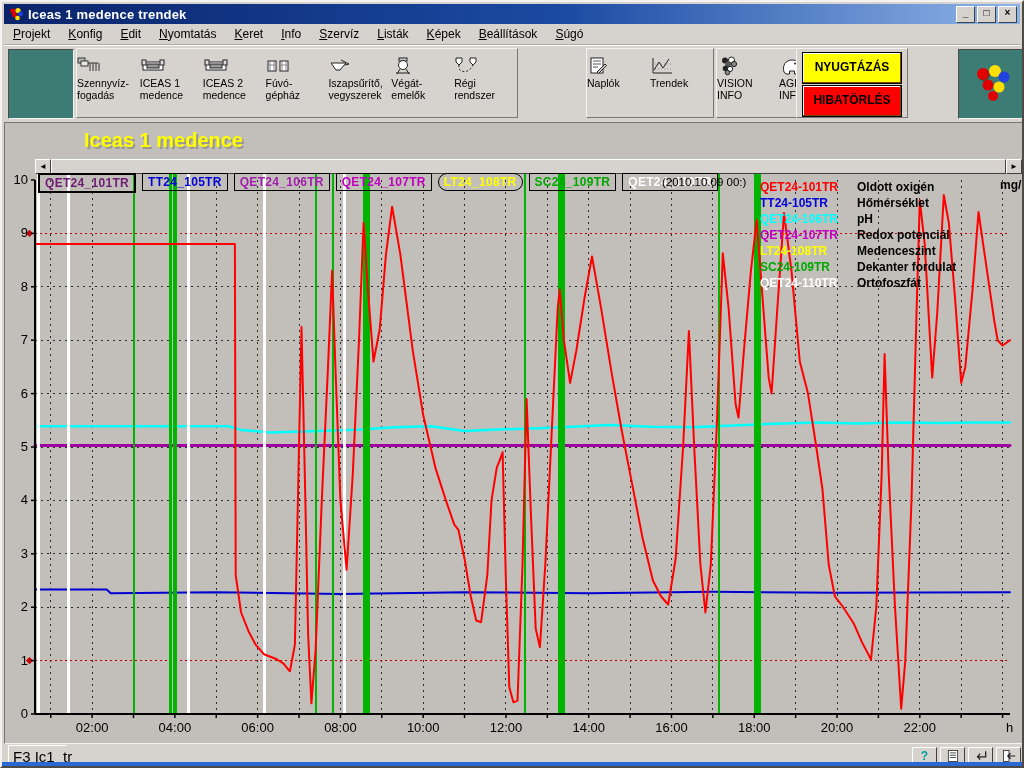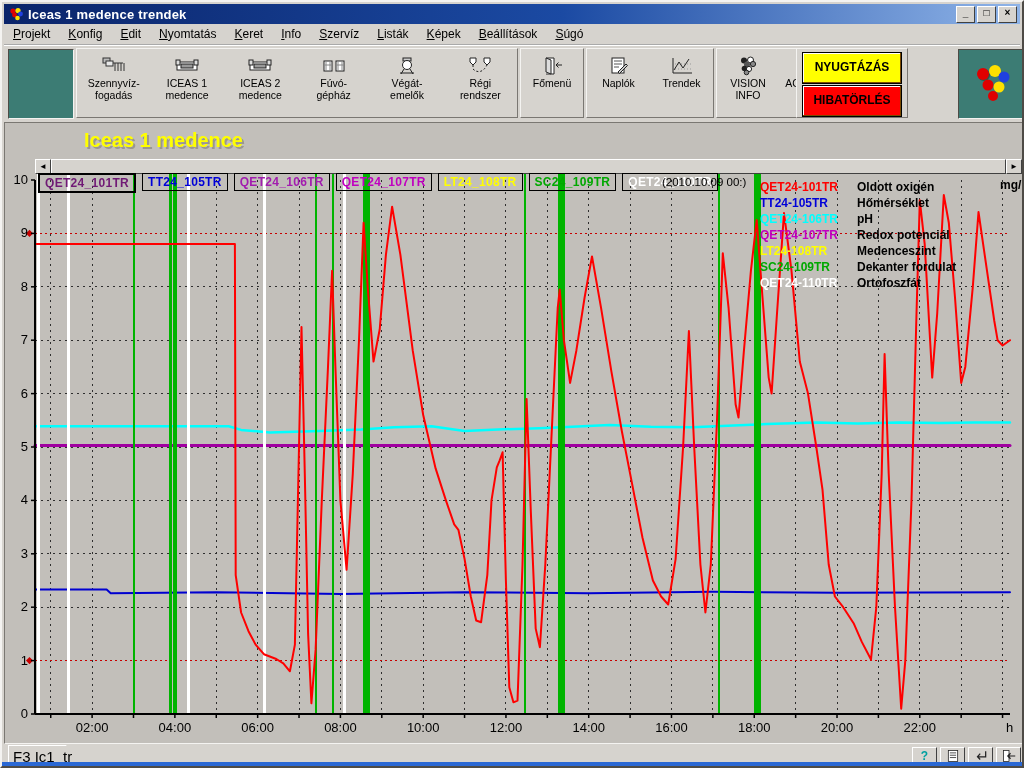--- a/index.html
+++ b/index.html
@@ -21,21 +21,21 @@
     display:flex;align-items:center;gap:0;font-size:12px;color:#000;
     border-bottom:1px solid #aaa;}
   .mitem{padding:2px 9px;} .mitem u{text-decoration:underline;}
   
   .toolbar{position:absolute;left:2px;top:43px;right:2px;height:77px;background:#d6d3ce;
     border-top:1px solid #fff;}
   .tealbox{position:absolute;left:4px;top:3px;width:64px;height:68px;background:#3c7c74;
     border:1px solid;border-color:#4e4b46 #f4f3f1 #f4f3f1 #4e4b46;}
   .tgroup{position:absolute;top:2px;height:70px;background:#d6d3ce;border:1px solid;
     border-color:#f4f3f1 #7a7772 #7a7772 #f4f3f1;display:flex;box-sizing:border-box;}
-  .tbtn{flex:1;display:flex;flex-direction:column;align-items:center;justify-content:flex-start;
+  .tbtn{flex:1;display:flex;flex-direction:column;align-items:flex-start;justify-content:flex-start;
     padding-top:5px;font-size:10.5px;line-height:11.5px;text-align:center;color:#000;}
   .tbtn .ticon{height:24px;display:flex;align-items:center;}
   .alarmbtn{position:absolute;left:5px;right:5px;height:30px;text-align:center;
     font-size:12px;font-weight:bold;line-height:28px;color:#000;
     border:1px solid #000;box-shadow:inset -1px -1px 0 #7a4a00, inset 1px 1px 0 #fff;}
   .logobox{position:absolute;left:954px;top:3px;width:66px;height:68px;background:#3c7c74;
     border:1px solid;border-color:#4e4b46 #f4f3f1 #f4f3f1 #4e4b46;display:flex;
     align-items:center;justify-content:center;}
   
   .content{position:absolute;left:2px;top:120px;width:1020px;height:622px;background:#c2bfba;
@@ -157,20 +157,30 @@
               <rect x="14" y="5" width="8" height="10" fill="#fff" stroke="#222"></rect>
               <path d="M2 9h8M14 9h8M4 5v10M8 5v10M16 5v10M20 5v10" stroke="#888" fill="none"></path>
             </svg>
           </span>
         <span>Fúvó-</span>
           <span>gépház</span>
       </div>
       <div class="tbtn">
         <span class="ticon">
           <svg width="24" height="20" viewBox="0 0 24 20">
+              <path d="M3 7h15l-6 7h-4z" fill="#fff" stroke="#222"></path>
+              <path d="M13 4l8 4-4 1" stroke="#222" fill="none"></path>
+            </svg>
+          </span>
+        <span>Iszapsűrítő,</span>
+          <span>vegyszerek</span>
+      </div>
+      <div class="tbtn">
+        <span class="ticon">
+          <svg width="24" height="20" viewBox="0 0 24 20">
               <rect x="8" y="2" width="8" height="3" fill="#ccc" stroke="#222"></rect>
               <circle cx="12" cy="9" r="4.5" fill="#fff" stroke="#222"></circle>
               <path d="M9 13l-3 5M15 13l3 5M5 17h14" stroke="#222" fill="none"></path>
             </svg>
           </span>
         <span>Végát-</span>
           <span>emelők</span>
       </div>
       <div class="tbtn">
         <span class="ticon">
@@ -178,33 +188,20 @@
               <path d="M2 2h6v4l-3 3-3-3z" fill="#fff" stroke="#222"></path>
               <path d="M16 2h6v4l-3 3-3-3z" fill="#fff" stroke="#222"></path>
               <path d="M5 9v4c4 4 10 4 14-4" stroke="#222" stroke-dasharray="2 2" fill="none"></path>
             </svg>
           </span>
         <span>Régi</span>
           <span>rendszer</span>
       </div>
     </div>
 
-    <div class="tgroup" style="left:516px;width:64px;">
-      <div class="tbtn">
-        <span class="ticon">
-          <svg width="24" height="20" viewBox="0 0 24 20">
-              <path d="M6 2h8v16H6" fill="#fff" stroke="#222"></path>
-              <path d="M6 2l5 2v14l-5-2z" fill="#ddd" stroke="#222"></path>
-              <path d="M22 9h-6M18.5 6.5L16 9l2.5 2.5" stroke="#222" fill="none"></path>
-            </svg>
-          </span>
-        <span>Főmenü</span>
-          <span></span>
-      </div>
-    </div>
 
     <div class="tgroup" style="left:582px;width:128px;">
       <div class="tbtn">
         <span class="ticon">
           <svg width="22" height="20" viewBox="0 0 22 20">
               <rect x="4" y="2" width="12" height="15" fill="#fff" stroke="#222"></rect>
               <path d="M6 5h8M6 8h8M6 11h5" stroke="#555" fill="none"></path>
               <path d="M10 16l8-8 1.5 1.5-8 8z" fill="#ccc" stroke="#222"></path>
             </svg>
           </span>
@@ -400,21 +397,21 @@
     <div class="sthumb"></div>
     <div class="sarrow">►</div>
   </div>
 
   <div class="tags">
 
   <div class="tagbox" style="color: #701a75;">QET24_101TR</div>
       <div class="tagbox" style="color: rgb(0, 0, 216);">TT24_105TR</div>
       <div class="tagbox" style="color: #a21caf;">QET24_106TR</div>
       <div class="tagbox" style="color: rgb(192, 0, 192);">QET24_107TR</div>
-      <div class="tagbox" style="color: rgb(255, 255, 0);">LT24_108TR</div>
+      <div class="tagbox" style="color: rgb(255, 255, 0); border-radius: 9px;">LT24_108TR</div>
       <div class="tagbox" style="color: rgb(0, 168, 0);">SC24_109TR</div>
       <div class="tagbox" style="color: rgb(255, 255, 255);">QET24_110TR</div>
     </div>
   <div class="stamp">(2010.10.09 00:)</div>
 
   <div class="legend">
 
   <div class="lrow">
         <span class="ltag" style="color: rgb(255, 0, 0);">QET24-101TR</span>
         <span class="lname">Oldott oxigén</span>

